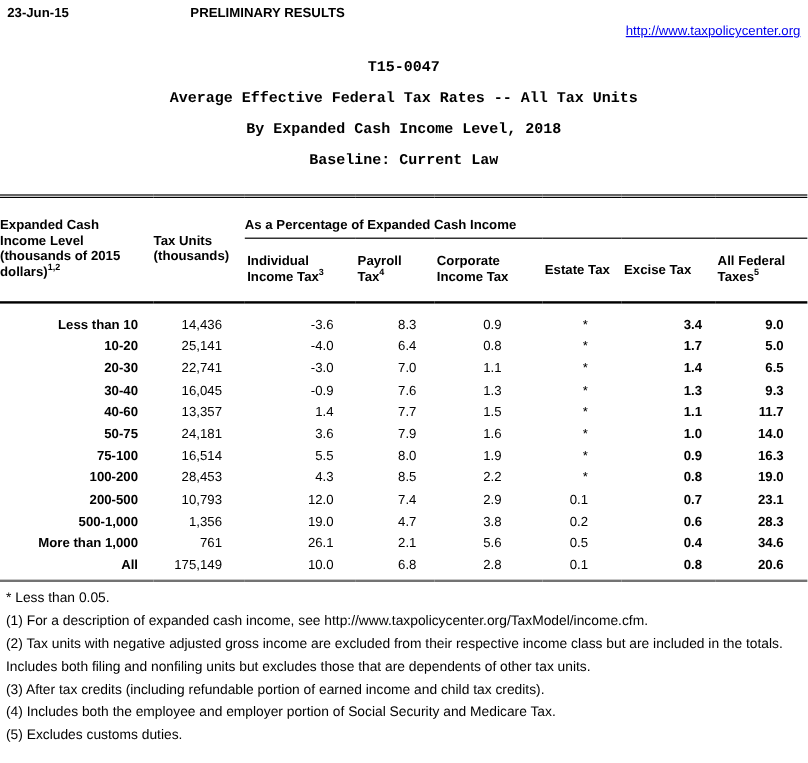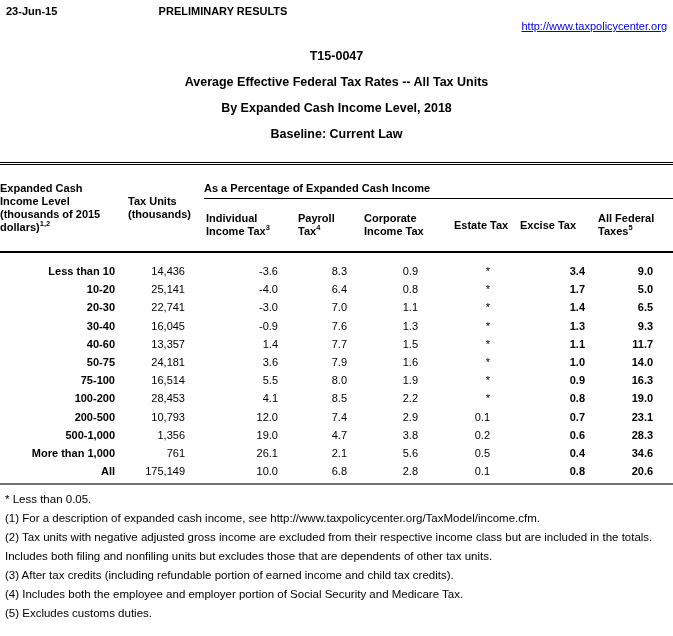--- a/index.html
+++ b/index.html
@@ -13,21 +13,21 @@
   .page { position: relative; width: 673px; height: 636px; }
 
   
   .topbar { position: relative; height: 18px; padding-top: 5px; font-size: 11px; font-weight: bold; }
   .topbar .date { position: absolute; left: 6px; top: 5px; }
   .topbar .prelim { position: absolute; left: 211px; top: 5px; transform: translateX(-50%); white-space: nowrap; margin-left: 12px; }
   .topbar .url { position: absolute; right: 6px; top: 5px; color: #0000EE; text-decoration: underline; font-weight: normal; cursor: pointer; margin-top: 15px; }
 
   
   .titles { margin-top: 20px; text-align: center; font-weight: bold; font-size: 12.5px; }
-  .titles div { line-height: 26px; }
+  .titles div { line-height: 26px; font-family: Liberation Mono, monospace; }
 
   
   table.rates {
     width: 673px; margin-top: 15px;
     border-collapse: collapse; table-layout: fixed;
     font-size: 11px;
     border-top: 3px double #000;
   }
   thead th { font-weight: bold; text-align: left; vertical-align: middle; padding: 0; line-height: 13px; }
   th.corner { border-bottom: 2px solid #000; }
@@ -170,21 +170,21 @@
           <td>5.5</td>
           <td>8.0</td>
           <td>1.9</td>
           <td>*</td>
           <td>0.9</td>
           <td>16.3</td>
         </tr>
         <tr>
           <td>100-200</td>
           <td>28,453</td>
-          <td>4.1</td>
+          <td>4.3</td>
           <td>8.5</td>
           <td>2.2</td>
           <td>*</td>
           <td>0.8</td>
           <td>19.0</td>
         </tr>
         <tr>
           <td>200-500</td>
           <td>10,793</td>
           <td>12.0</td>

